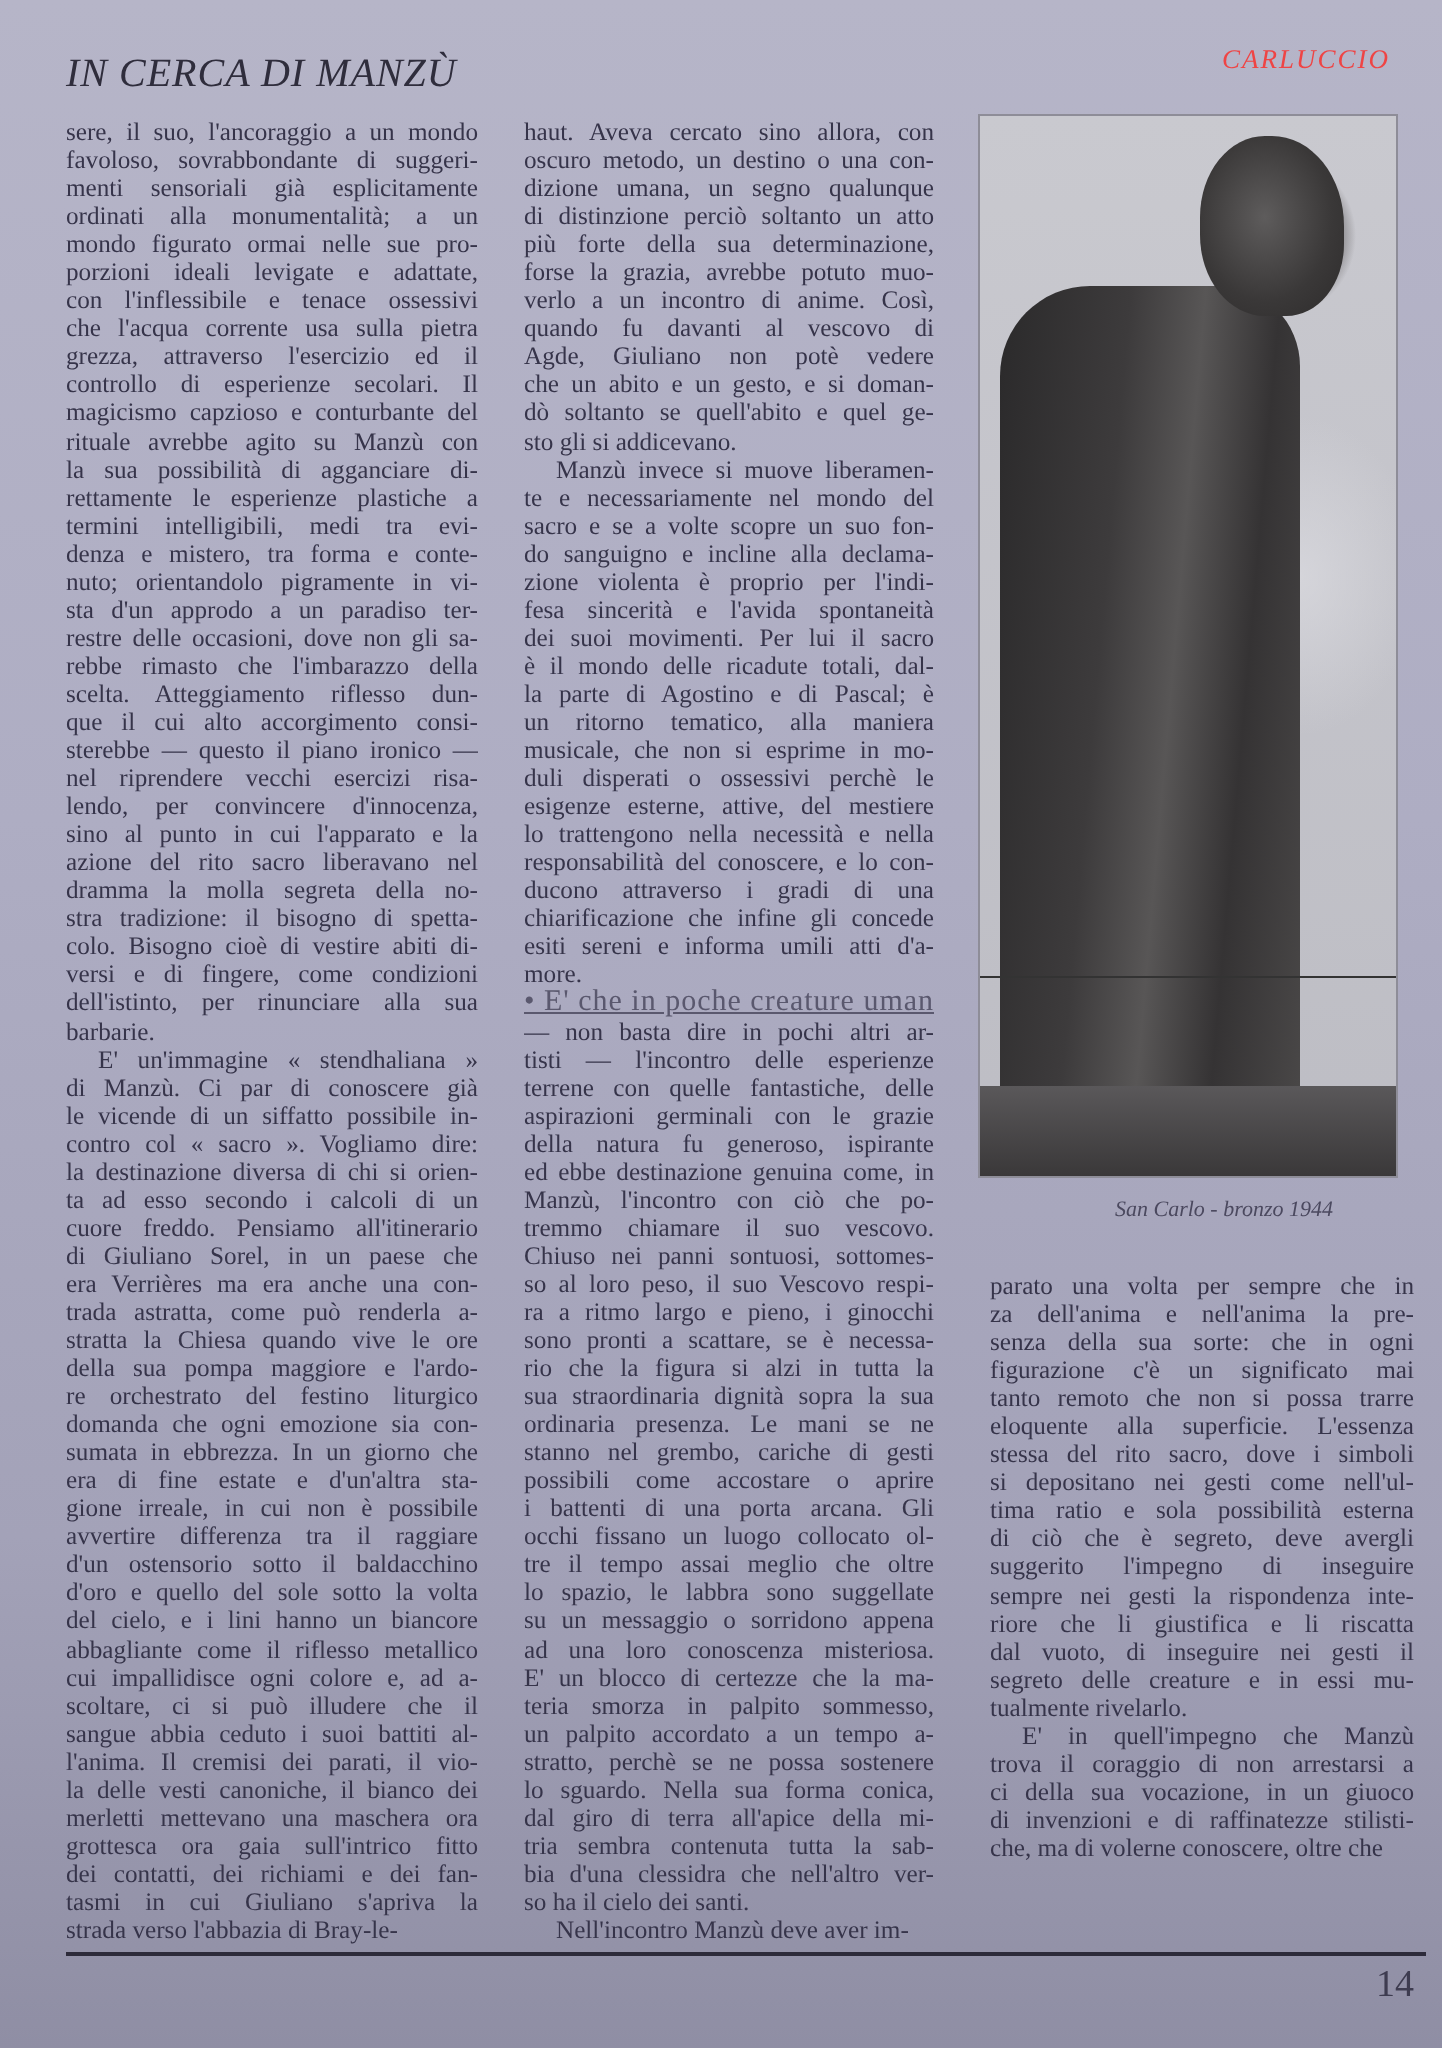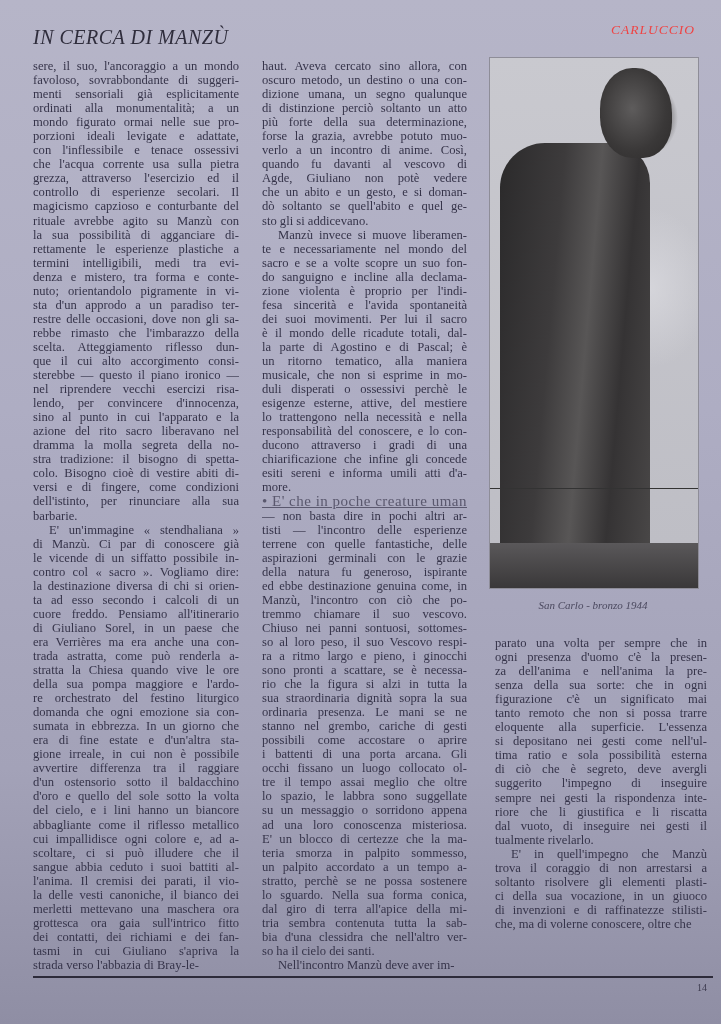--- a/index.html
+++ b/index.html
@@ -62,37 +62,37 @@
       border-radius: 45% 50% 40% 45%;
     }
     .photo .ground {
       position: absolute; left: 0; bottom: 0; width: 100%; height: 45px;
       background: linear-gradient(180deg, #5a585a, #3a3839);
     }
     .photo .fold {
       position: absolute; left: 0; top: 430px; width: 100%; height: 1px; background: #333;
     }
     .caption {
-      position: absolute; left: 489px; top: 599px; width: 208px;
+      position: absolute; left: 508px; top: 599px; width: 208px;
       text-align: center;
       font-family: "Liberation Serif", serif; font-style: italic;
       font-size: 11px; color: #4b495f;
     }
     .footer-rule {
       position: absolute; left: 33px; top: 976px; width: 680px; height: 1.5px;
       background: #2d2b3a;
     }
     .footer-left {
       position: absolute; left: 33px; top: 988px;
       font-family: "Liberation Mono", monospace; font-weight: bold;
       font-size: 10.5px; letter-spacing: 3px; color: #2d2b3a; margin-top: 46px;
     }
     .footer-right {
       position: absolute; right: 14px; top: 982px;
-      font-family: "Liberation Serif", serif; font-size: 10px; color: #3e3c50;
+      font-family: "Liberation Serif", serif; font-size: 19px; color: #3e3c50;
     }
   </style>
 </head>
 <body>
 
 <div class="header-left">IN CERCA DI MANZÙ</div>
 <div class="header-right">CARLUCCIO</div>
 
 <div class="col" id="col1">
     <p>
@@ -245,39 +245,39 @@
   <div class="robe"></div>
   <div class="head"></div>
   <div class="ground"></div>
   <div class="fold"></div>
 </div>
 <div class="caption">San Carlo - bronzo 1944</div>
 
 <div class="col" id="col3">
     <p>
       <span class="line">parato una volta per sempre che in</span>
-      <span class="line">ogni presenza d'uomo c'è la presen-</span>
       <span class="line">za dell'anima e nell'anima la pre-</span>
       <span class="line">senza della sua sorte: che in ogni</span>
       <span class="line">figurazione c'è un significato mai</span>
       <span class="line">tanto remoto che non si possa trarre</span>
       <span class="line">eloquente alla superficie. L'essenza</span>
+      <span class="line">stessa del rito sacro, dove i simboli</span>
       <span class="line">si depositano nei gesti come nell'ul-</span>
       <span class="line">tima ratio e sola possibilità esterna</span>
       <span class="line">di ciò che è segreto, deve avergli</span>
       <span class="line">suggerito l'impegno di inseguire</span>
       <span class="line">sempre nei gesti la rispondenza inte-</span>
       <span class="line">riore che li giustifica e li riscatta</span>
       <span class="line">dal vuoto, di inseguire nei gesti il</span>
+      <span class="line">segreto delle creature e in essi mu-</span>
       <span class="line last">tualmente rivelarlo.</span>
     </p>
     <p>
       <span class="line" style="text-indent: 16px;">E' in quell'impegno che Manzù</span>
       <span class="line">trova il coraggio di non arrestarsi a</span>
-      <span class="line">soltanto risolvere gli elementi plasti-</span>
       <span class="line">ci della sua vocazione, in un giuoco</span>
       <span class="line">di invenzioni e di raffinatezze stilisti-</span>
       <span class="line last">che, ma di volerne conoscere, oltre che</span>
     </p>
   </div>
 
 <div class="footer-rule"></div>
 <div class="footer-left">AGORA'</div>
 <div class="footer-right">14</div>
 

